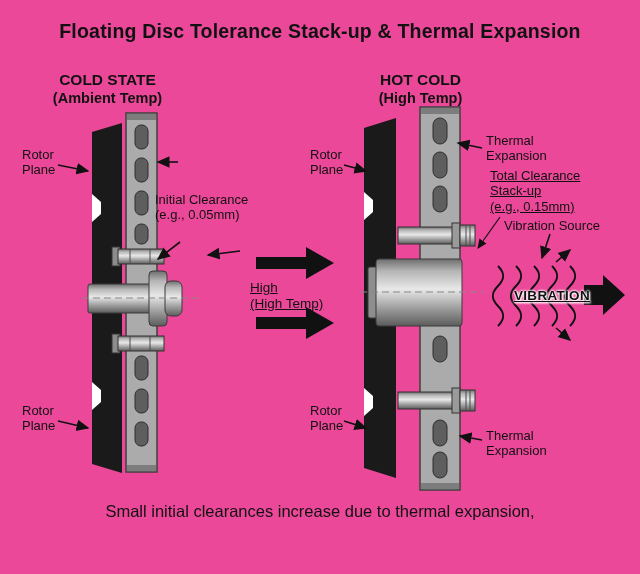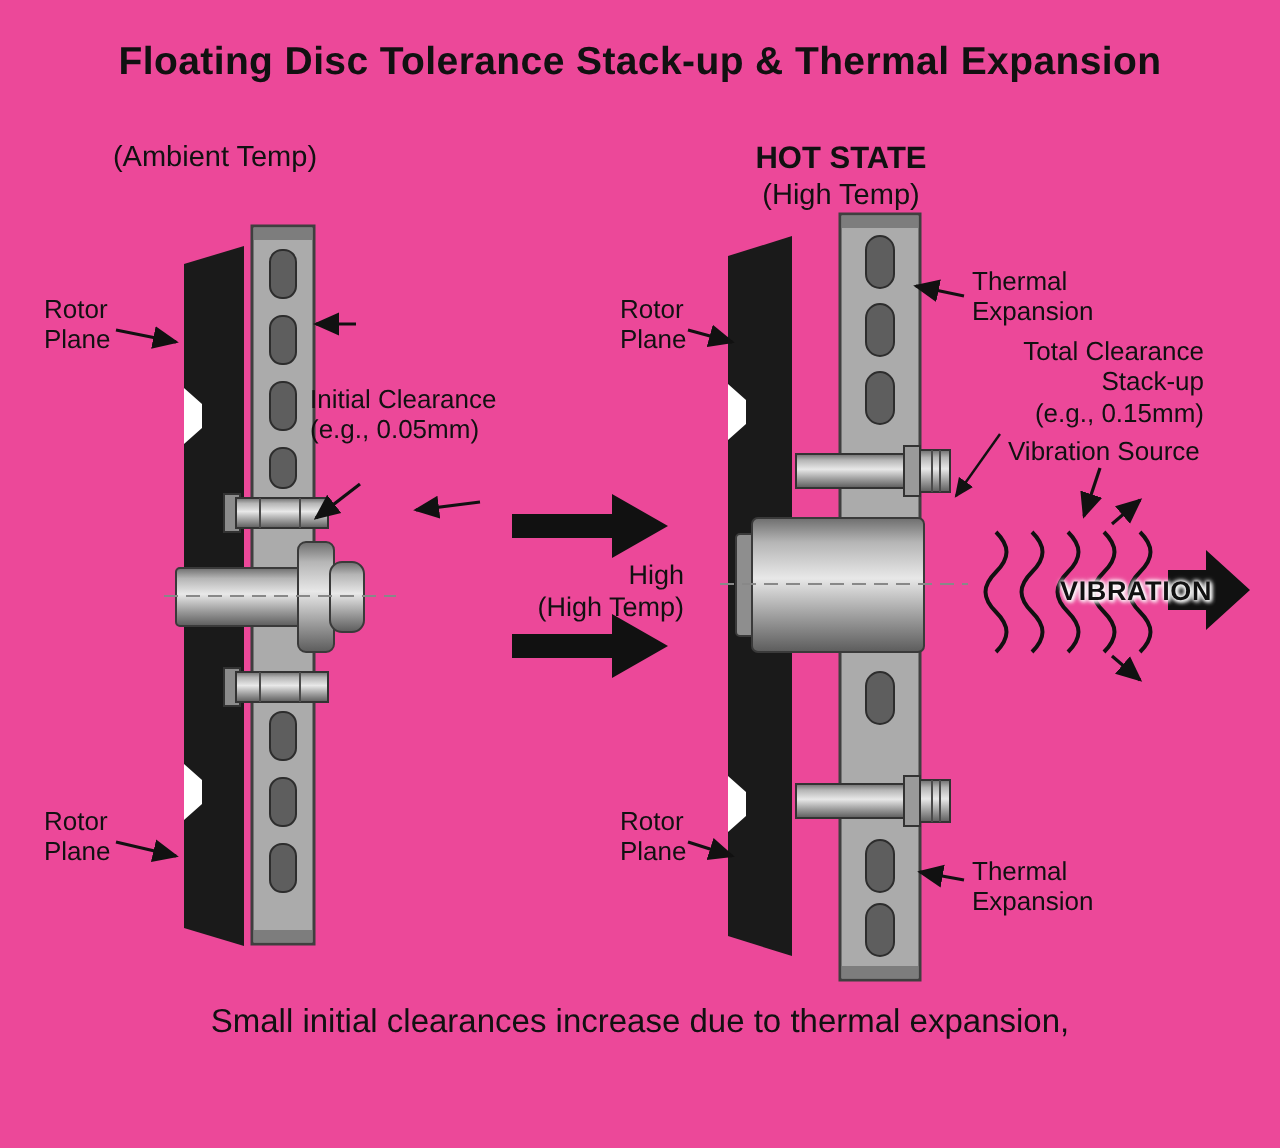--- a/index.html
+++ b/index.html
@@ -3,23 +3,23 @@
 <meta charset="utf-8">
 <style>
   * { margin:0; padding:0; box-sizing:border-box; }
   html,body { background:#ffffff; }
   body { font-family:"Liberation Sans", sans-serif; color:#111; }
   .stage { position:relative; width:640px; height:574px; background:#ec4899; overflow:hidden; }
   .abs { position:absolute; }
   svg.draw { position:absolute; left:0; top:0; }
   .title { top:20px; left:0; width:640px; text-align:center; font-size:19.5px; font-weight:bold; letter-spacing:0.2px; }
   .colhead { font-weight:bold; font-size:15.5px; text-align:center; line-height:1.25; }
-  .colhead .sub { font-weight:normal; font-size:14.5px; }
+  .colhead .sub { font-weight:bold; font-size:14.5px; }
   .lbl { font-size:13px; line-height:1.18; }
-  .center { text-align:right; }
+  .center { text-align:left;text-decoration:underline; }
   .vib { font-weight:bold; font-size:13.5px; letter-spacing:0.3px;
          text-shadow:0 0 2px #fff, 0 0 2px #fff, 0 0 3px #fff, 1px 1px 2px #fff; }
   .caption { left:0; width:640px; text-align:center; font-size:16.5px; line-height:1.4; }
 </style>
 </head>
 <body>
 
 <div class="stage">
 
   <svg class="draw" width="640" height="574" viewBox="0 0 640 574">
@@ -141,24 +141,25 @@
       <line stroke-width="1.2" x1="500" y1="217" x2="478" y2="248"></line>
       <line x1="550" y1="234" x2="542" y2="258"></line>
       <line x1="344" y1="421" x2="366" y2="428"></line>
       <line x1="482" y1="440" x2="460" y2="436"></line>
     </g>
   </svg>
 
   <div class="abs title">Floating Disc Tolerance Stack-up &amp; Thermal Expansion</div>
 
   <div class="abs colhead" style="left:25px; top:70px; width:165px;">
+    <div>COLD STATE</div>
     <div class="sub">(Ambient Temp)</div>
   </div>
   <div class="abs colhead" style="left:338px; top:70px; width:165px;">
-    <div>HOT STATE</div>
+    <div>HOT COLD</div>
     <div class="sub">(High Temp)</div>
   </div>
 
   <div class="abs lbl" style="left:22px; top:147px; width:50px;">Rotor Plane</div>
   <div class="abs lbl" style="left:22px; top:403px; width:50px;">Rotor Plane</div>
 
   <div class="abs lbl" style="left:155px; top:192px; width:125px;">
     <div>Initial Clearance</div>
     <div>(e.g., 0.05mm)</div>
   </div>

